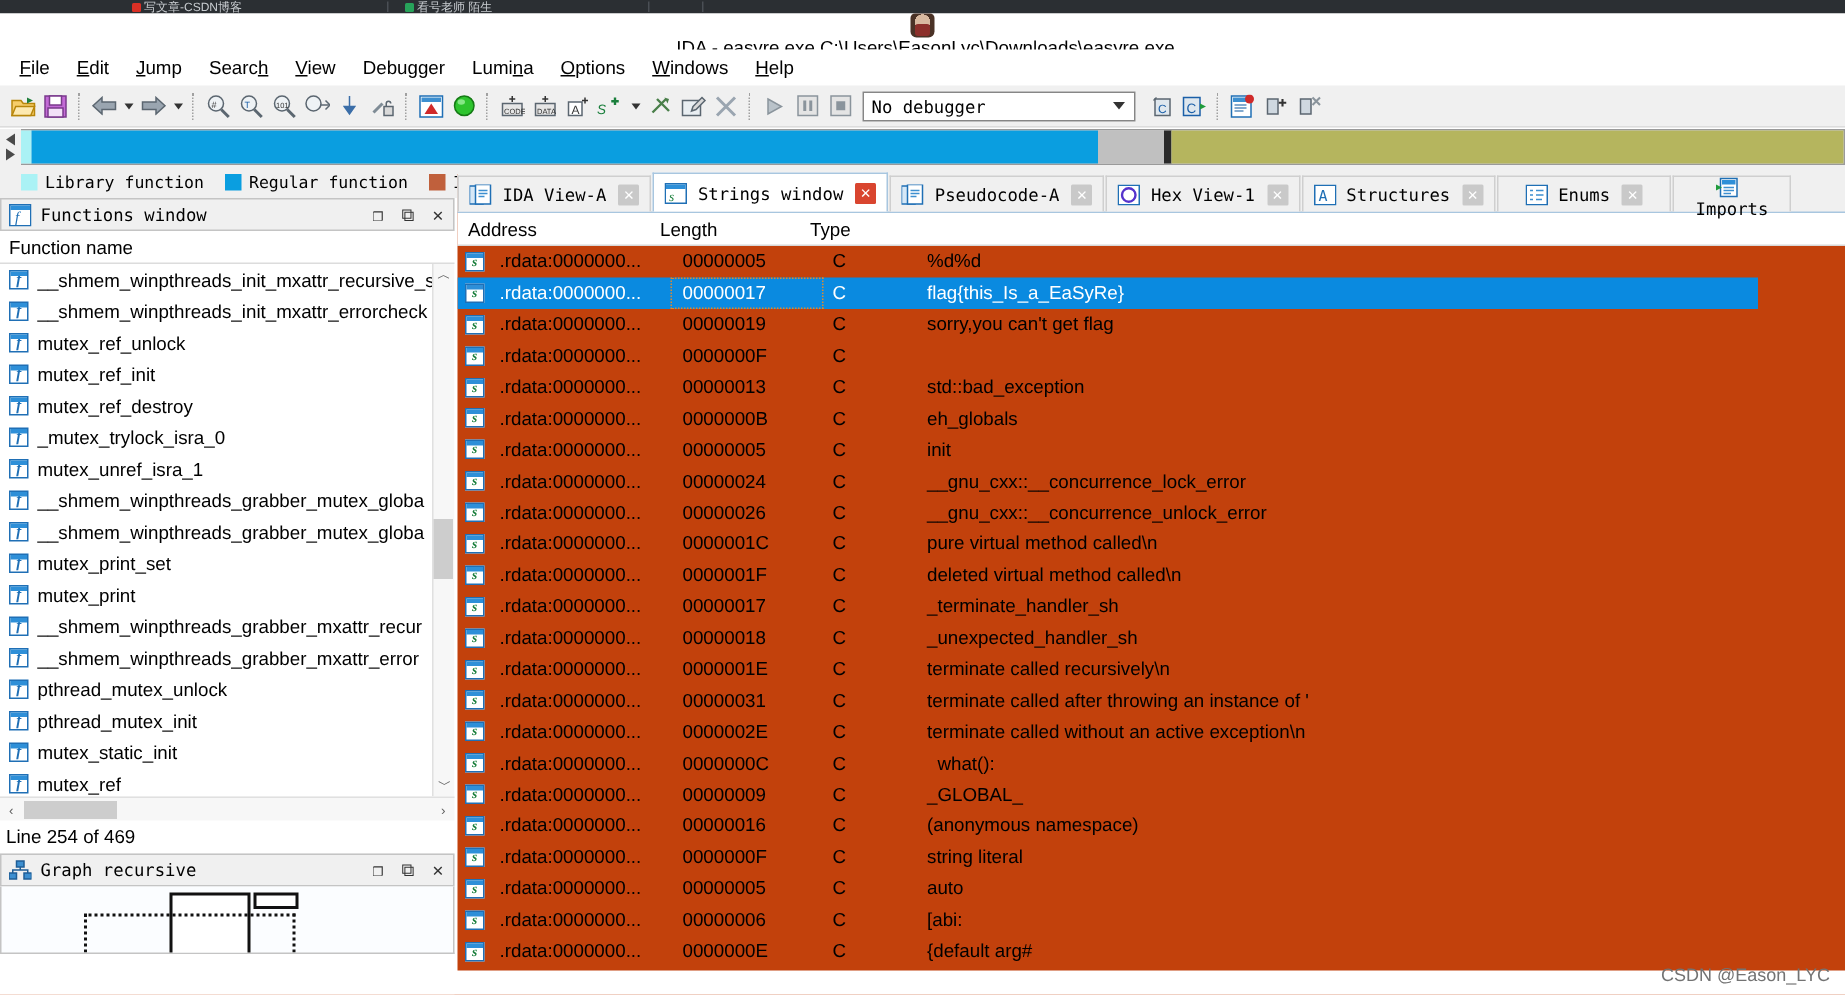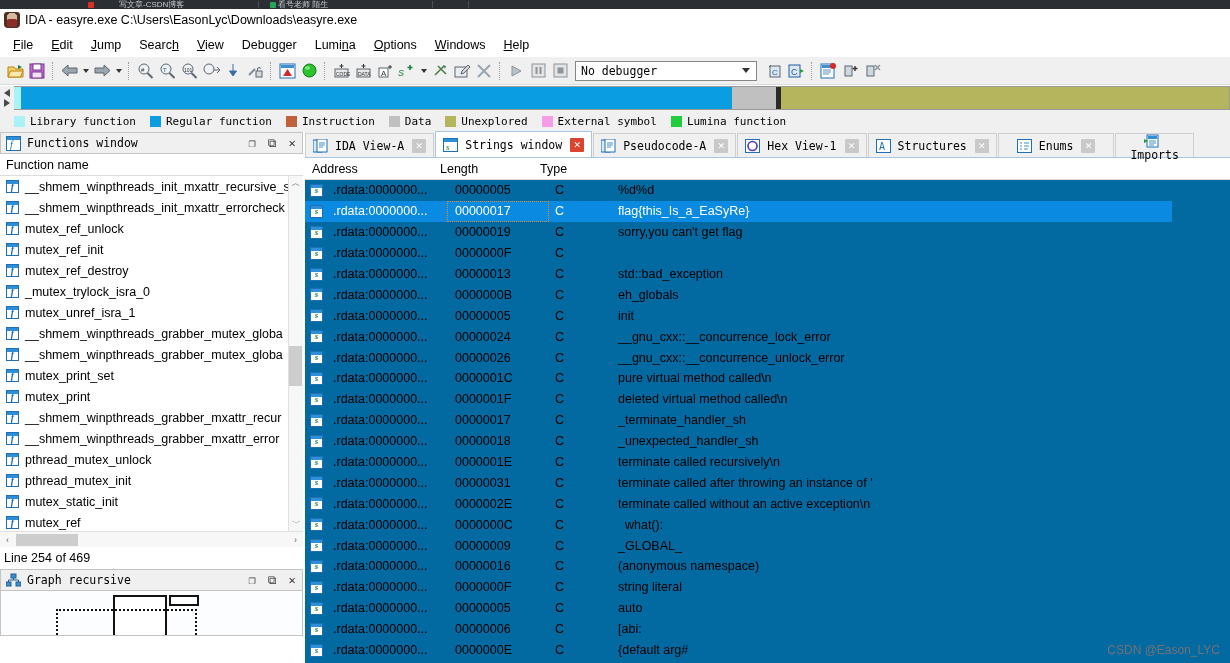--- a/index.html
+++ b/index.html
@@ -20,21 +20,21 @@
     background: #2b2f33; overflow: hidden;
   }
   .bs-tab { position: absolute; top: 0; height: 9px; display: flex; align-items: center;
             font-size: 8px; color: #c8ccd0; white-space: nowrap; overflow: hidden; }
   .bs-sep { position: absolute; top: 1px; width: 1px; height: 7px; background: #4a4f55; }
   .bs-dot { width: 6px; height: 6px; border-radius: 1px; margin-right: 2px; flex: none; }
 
   
   .titlebar {
     position: absolute; left: 0; top: 9px; width: 1230px; height: 22px;
-    background: #ffffff; display: flex; align-items: center; padding-left: 4px;
+    background: #ffffff; display: flex; align-items: center; padding-left: 4px; flex-direction: column;
   }
   .title-icon {
     width: 16px; height: 16px; margin-right: 5px; flex: none;
     background: radial-gradient(circle at 50% 35%, #d8b9a0 0 38%, #4a3226 39% 100%);
     border-radius: 3px 3px 4px 4px; position: relative;
   }
   .title-icon::after{
     content:""; position:absolute; left:3px; top:7px; width:10px; height:8px;
     background:#8c2f2a; border-radius:2px;
   }
@@ -141,21 +141,21 @@
 
   .statusline {
     height: 22px; display: flex; align-items: center; padding-left: 4px;
     font-size: 12.5px; background: #fff;
   }
 
   .graph-body { height: 45px; background: #fbfdff; position: relative; overflow: hidden;
                 border: 1px solid #c4c4c4; border-top: none; }
 
   
-  .right-dock { position: absolute; left: 305px; top: 132px; width: 925px; height: 531px; background:#0369a1; }
+  .right-dock { position: absolute; left: 305px; top: 116px; width: 925px; height: 531px; background:#c2410c; }
   .tabbar { height: 26px; background: #f0f0f0; display: flex; align-items: flex-end;
             border-bottom: 1px solid #a8c6df; }
   .tab {
     height: 24px; display: flex; align-items: center; padding: 0 7px;
     background: #f0f0f0; border: 1px solid #cfcfcf; border-bottom: none;
     margin-right: 1px; font-family: "DejaVu Sans Mono", monospace; font-size: 11.5px;
     white-space: nowrap; cursor: default;
   }
   .tab.active { background: #ffffff; height: 26px; border-color: #a8c6df; }
   .tab .t-icon { width: 15px; height: 14px; margin-right: 7px; flex: none; }
@@ -200,21 +200,21 @@
     position: absolute; right: 10px; bottom: 6px; font-size: 12px; color: #737373;
     font-family: "Liberation Sans", sans-serif;
   }
 </style>
 </head>
 <body>
 
 <div id="app">
 
   <div class="browser-strip">
-    <div class="bs-tab" style="left:88px;width:130px;gap:23px;">
+    <div class="bs-tab" style="left:88px;width:130px;">
       <span class="bs-dot" style="background:#d93025;"></span>
       <span>写文章-CSDN博客</span>
     </div>
     <div class="bs-sep" style="left:258px;"></div>
     <div class="bs-tab" style="left:270px;width:130px;">
       <span class="bs-dot" style="background:#27a35a;"></span>
       <span>看号老师  陌生</span>
     </div>
     <div class="bs-sep" style="left:432px;"></div>
     <div class="bs-sep" style="left:468px;"></div>

